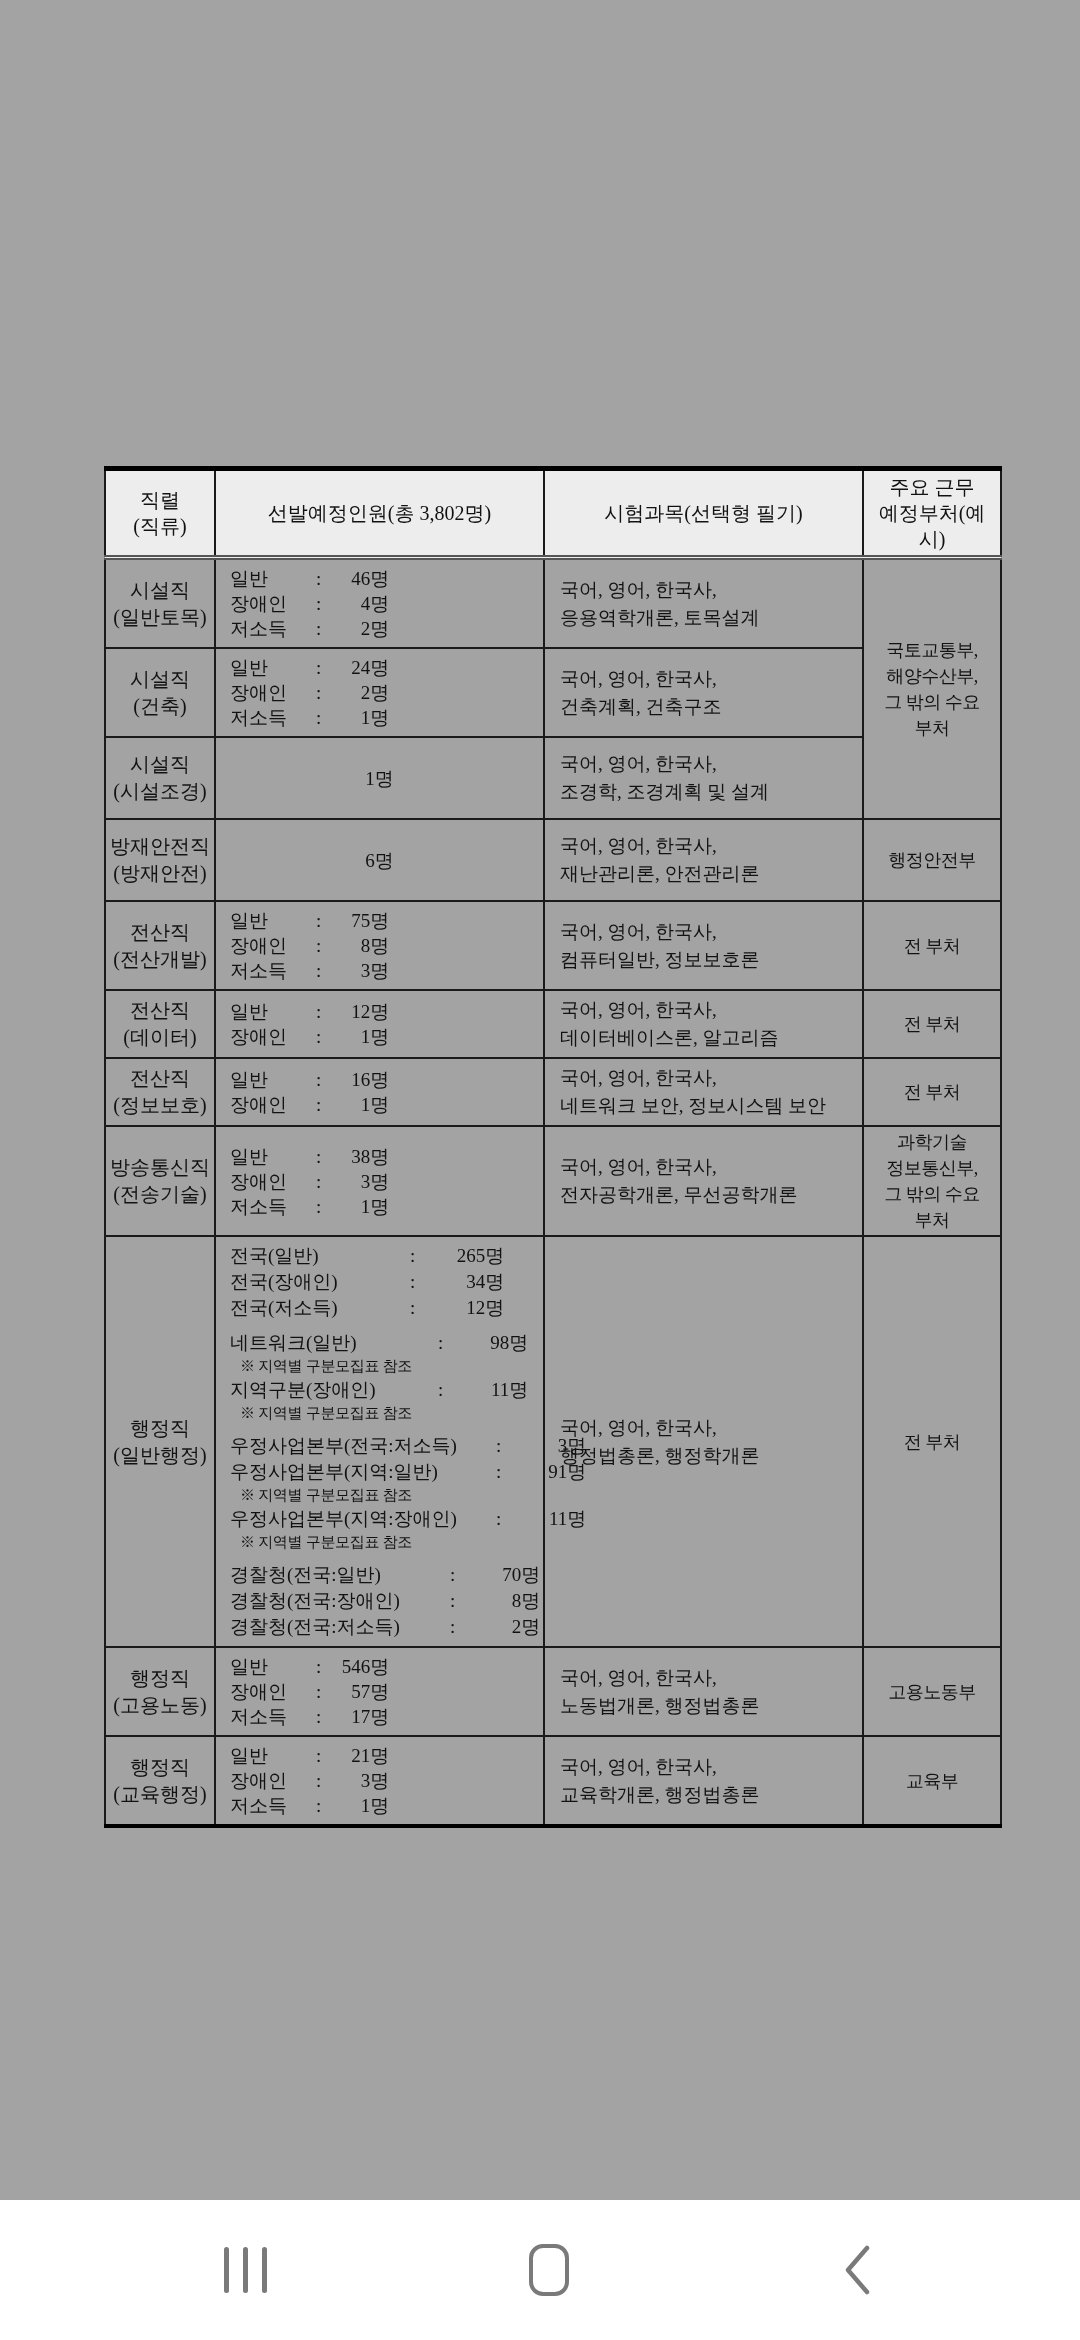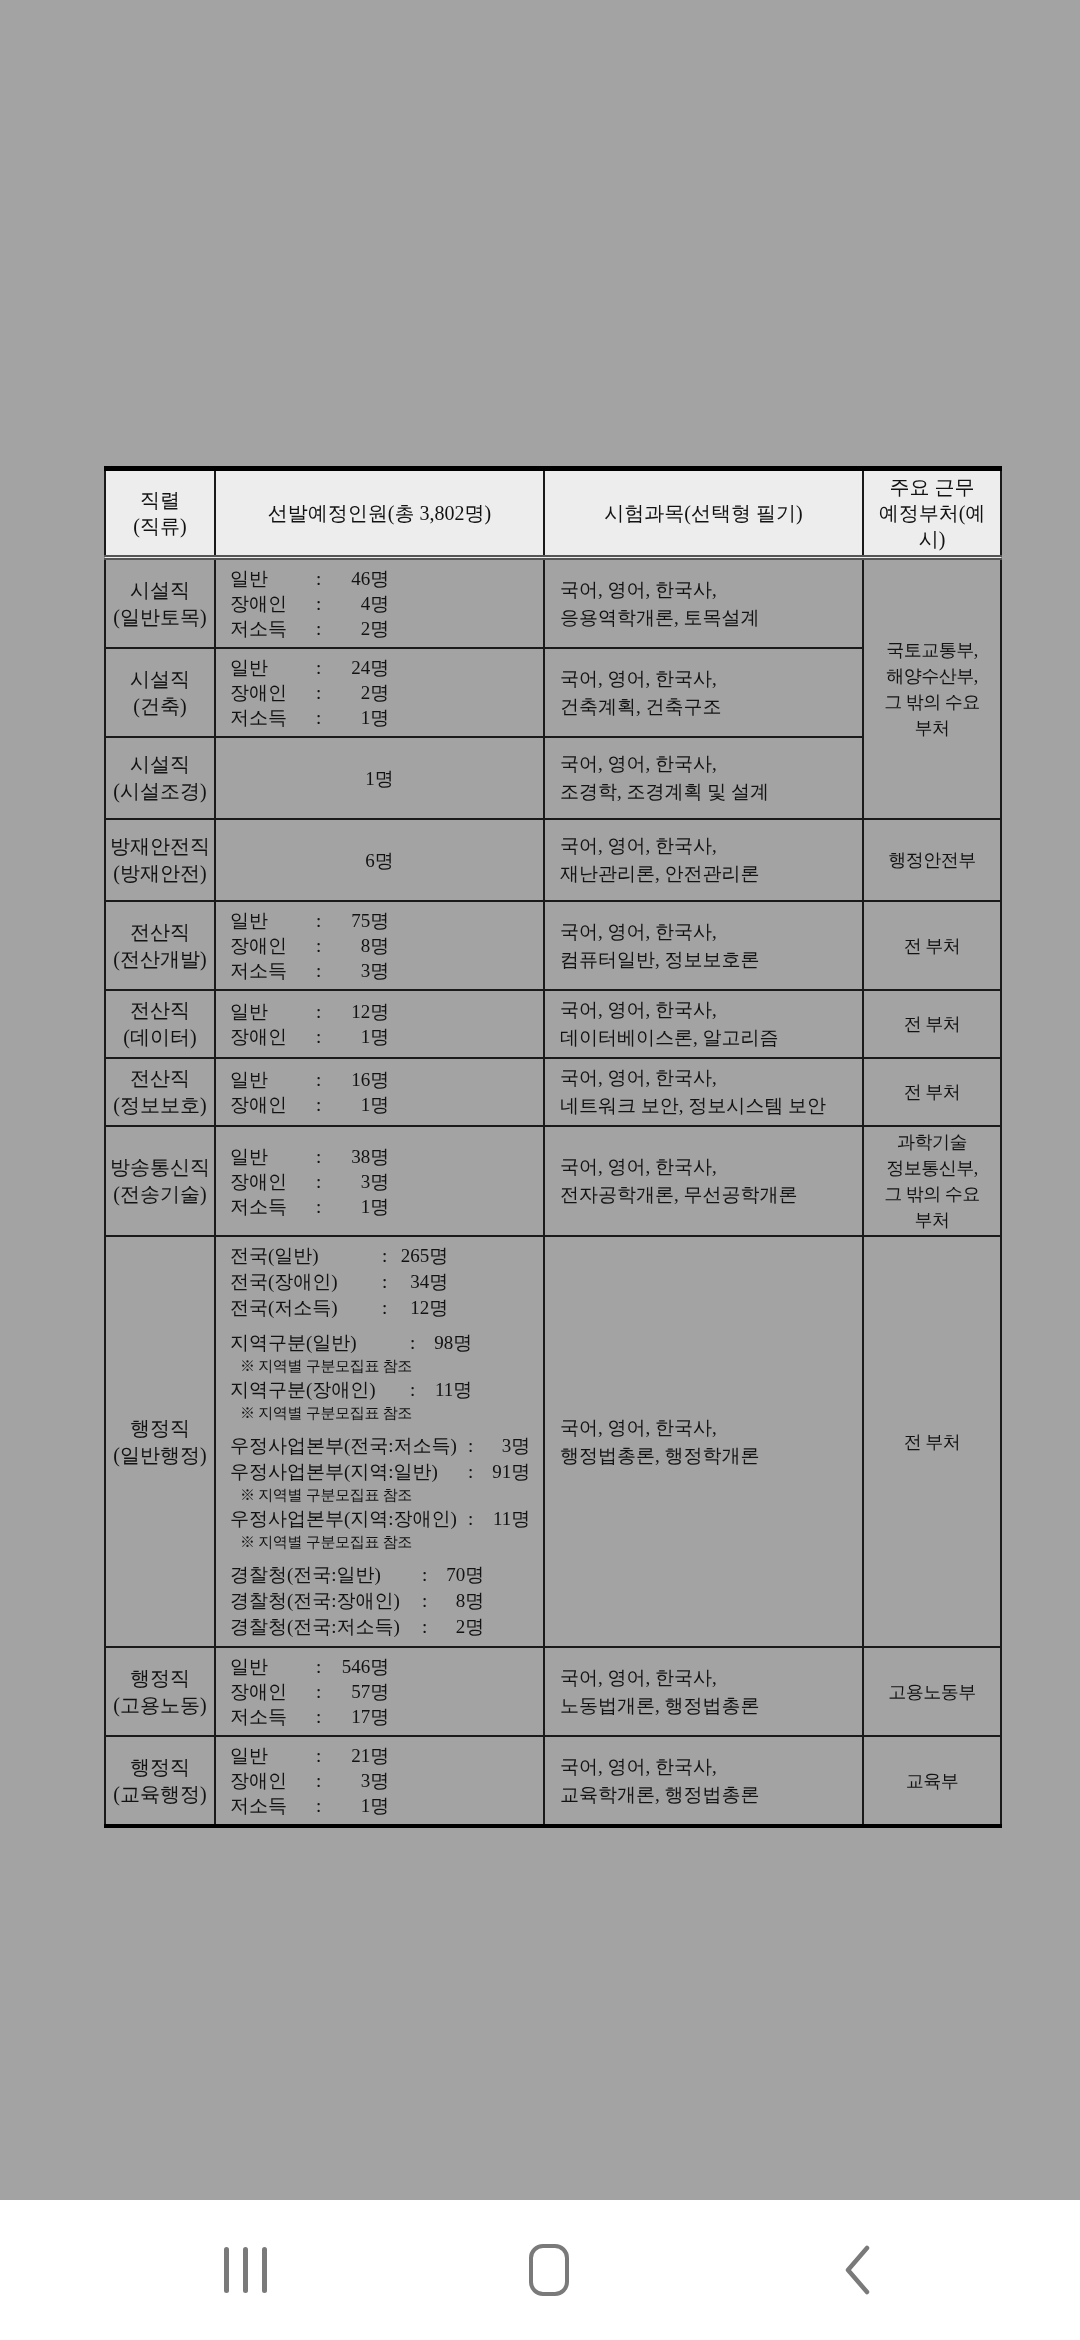--- a/index.html
+++ b/index.html
@@ -27,21 +27,21 @@
   td.dept{text-align:center;font-size:18px;line-height:26px;letter-spacing:-0.5px;padding:2px 19px;}
 
   td.sel{font-size:19px;line-height:25px;padding:6px 14px;}
   .kv{display:flex;align-items:flex-start;font-family:Liberation Serif, serif;}
   .klabel{min-width:86px;display:inline-block;}
   .kcolon{display:inline-block;margin-right:4px;}
   .kvalue{display:inline-block;min-width:64px;text-align:right;}
   .center-val{text-align:center;font-size:19px;}
 
   .group + .group{margin-top:9px;}
-  .kv2{display:flex;align-items:flex-end;line-height:26px;}
+  .kv2{display:flex;align-items:flex-end;line-height:26px;gap:28px;}
   .clabel{display:inline-block;}
   .ccolon{display:inline-block;margin:0 3px 0 6px;}
   .cvalue{display:inline-block;min-width:54px;text-align:right;}
   .g1 .clabel{min-width:146px;} .g1 .cvalue{min-width:58px;}
   .g2 .clabel{min-width:174px;}
   .g3 .clabel{min-width:232px;}
   .g4 .clabel{min-width:186px;}
   .note{font-size:15px;line-height:21px;padding-left:10px;letter-spacing:-0.3px;}
 
   
@@ -231,21 +231,21 @@
                   <span class="cvalue">34명</span>
                 </div>
                 <div class="kv2">
                   <span class="clabel">전국(저소득)</span>
                   <span class="ccolon">:</span>
                   <span class="cvalue">12명</span>
                 </div>
               </div>
               <div class="group g2">
                 <div class="kv2">
-                  <span class="clabel">지역구분(일반)</span>
+                  <span class="clabel">네트워크(일반)</span>
                   <span class="ccolon">:</span>
                   <span class="cvalue">98명</span>
                 </div>
                 <div class="note">※ 지역별 구분모집표 참조</div>
                 <div class="kv2">
                   <span class="clabel">지역구분(장애인)</span>
                   <span class="ccolon">:</span>
                   <span class="cvalue">11명</span>
                 </div>
                 <div class="note">※ 지역별 구분모집표 참조</div>

